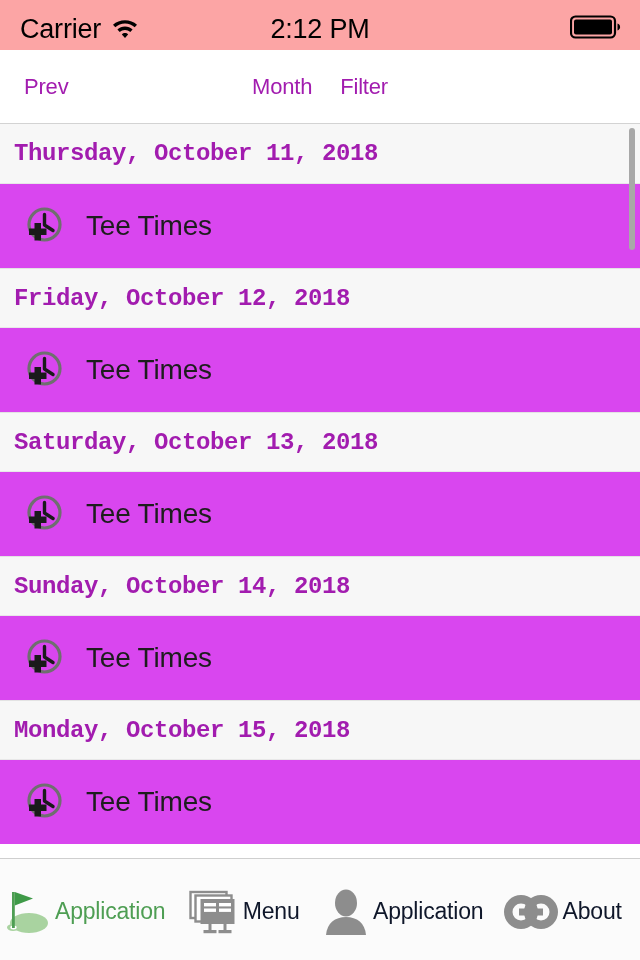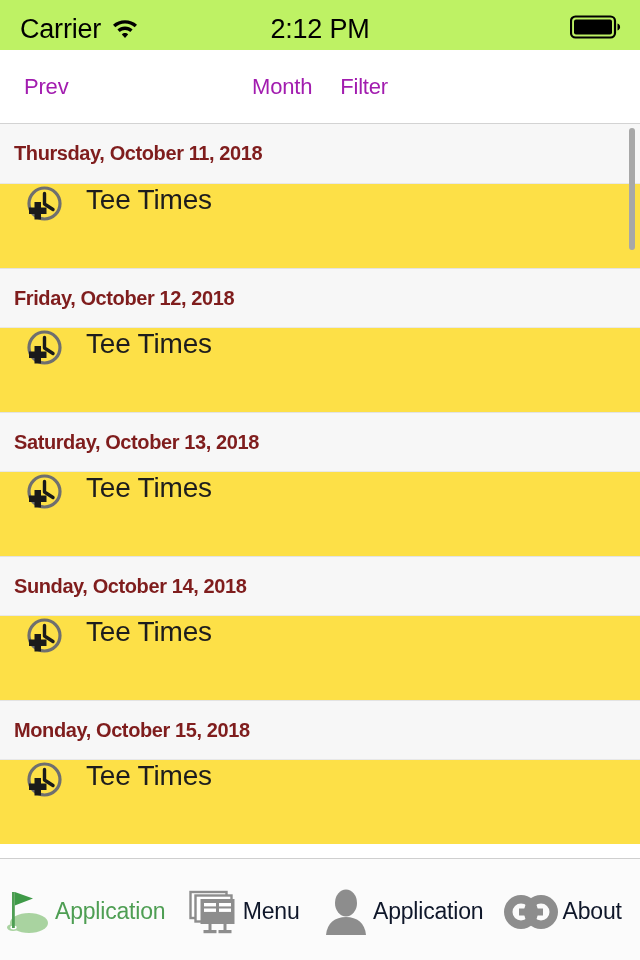--- a/index.html
+++ b/index.html
@@ -19,21 +19,21 @@
     background: #ffffff;
   }
 
   
   .status-bar {
     height: 50px;
     flex: 0 0 50px;
     display: flex;
     align-items: center;
     padding: 8px 18px 0 20px;
-    background: #bef264;
+    background: #fca5a5;
     position: relative;
   }
   .status-left {
     display: flex;
     align-items: center;
     gap: 9px;
   }
   .carrier-text {
     font-size: 27px;
     color: #000000;
@@ -103,31 +103,32 @@
     height: 60px;
     background: #f7f7f7;
     display: flex;
     align-items: center;
     padding: 0 14px;
     border-top: 1px solid #e3e3e3;
     border-bottom: 1px solid #e8e8e8;
   }
   .section-header:first-child { border-top: none; }
   .section-title {
-    font-size: 20px;
+    font-size: 24px;
     font-weight: bold;
-    color: #7f1d1d;
+    color: #a21caf;
     letter-spacing: -0.4px;
     white-space: nowrap;
+    font-family: Liberation Mono, monospace;
   }
   .list-row {
     height: 84px;
-    background: #fde047;
-    display: flex;
-    align-items: flex-start;
+    background: #d946ef;
+    display: flex;
+    align-items: center;
     padding: 0 14px 0 22px;
     cursor: pointer;
   }
   .row-icon {
     width: 42px;
     height: 42px;
     flex: 0 0 42px;
     display: block;
     margin-right: 22px;
   }

